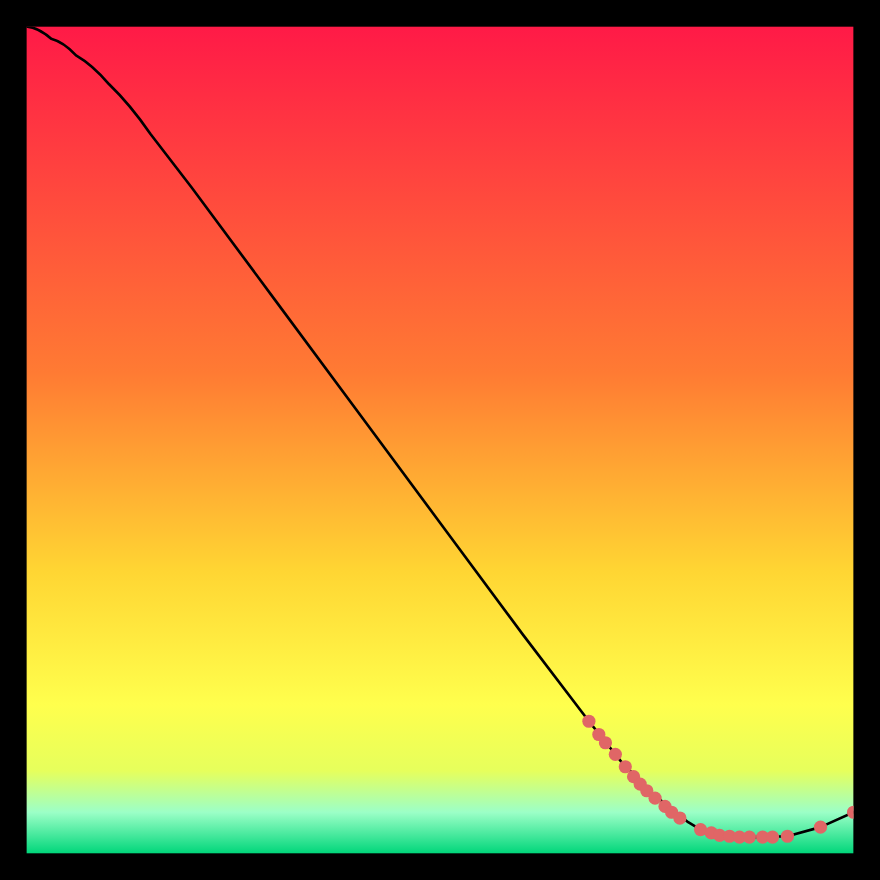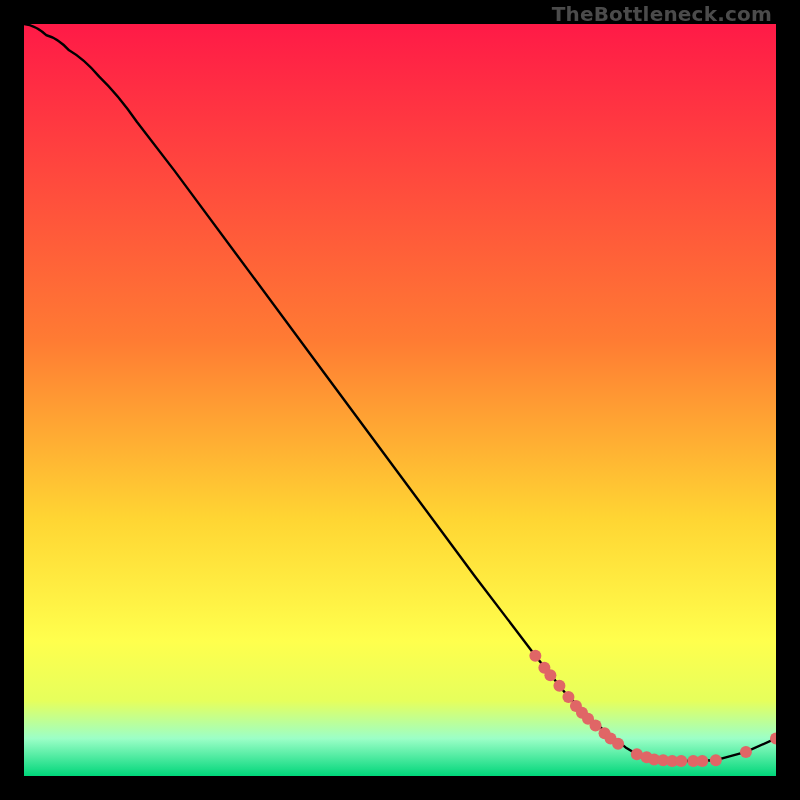--- a/index.html
+++ b/index.html
@@ -70,14 +70,13 @@
         <circle cx="639.1999999999999" cy="736.208" r="6" fill="#e06666"></circle>
         <circle cx="648.224" cy="736.96" r="6" fill="#e06666"></circle>
         <circle cx="657.248" cy="736.96" r="6" fill="#e06666"></circle>
         <circle cx="669.28" cy="736.96" r="6" fill="#e06666"></circle>
         <circle cx="678.304" cy="736.96" r="6" fill="#e06666"></circle>
         <circle cx="691.84" cy="736.208" r="6" fill="#e06666"></circle>
         <circle cx="721.92" cy="727.936" r="6" fill="#e06666"></circle>
         <circle cx="752" cy="714.4" r="6" fill="#e06666"></circle>
       </g>
   </svg>
-  <div class="watermark">TheBottleneck.com</div>
 </div>
 
 </body></html>

